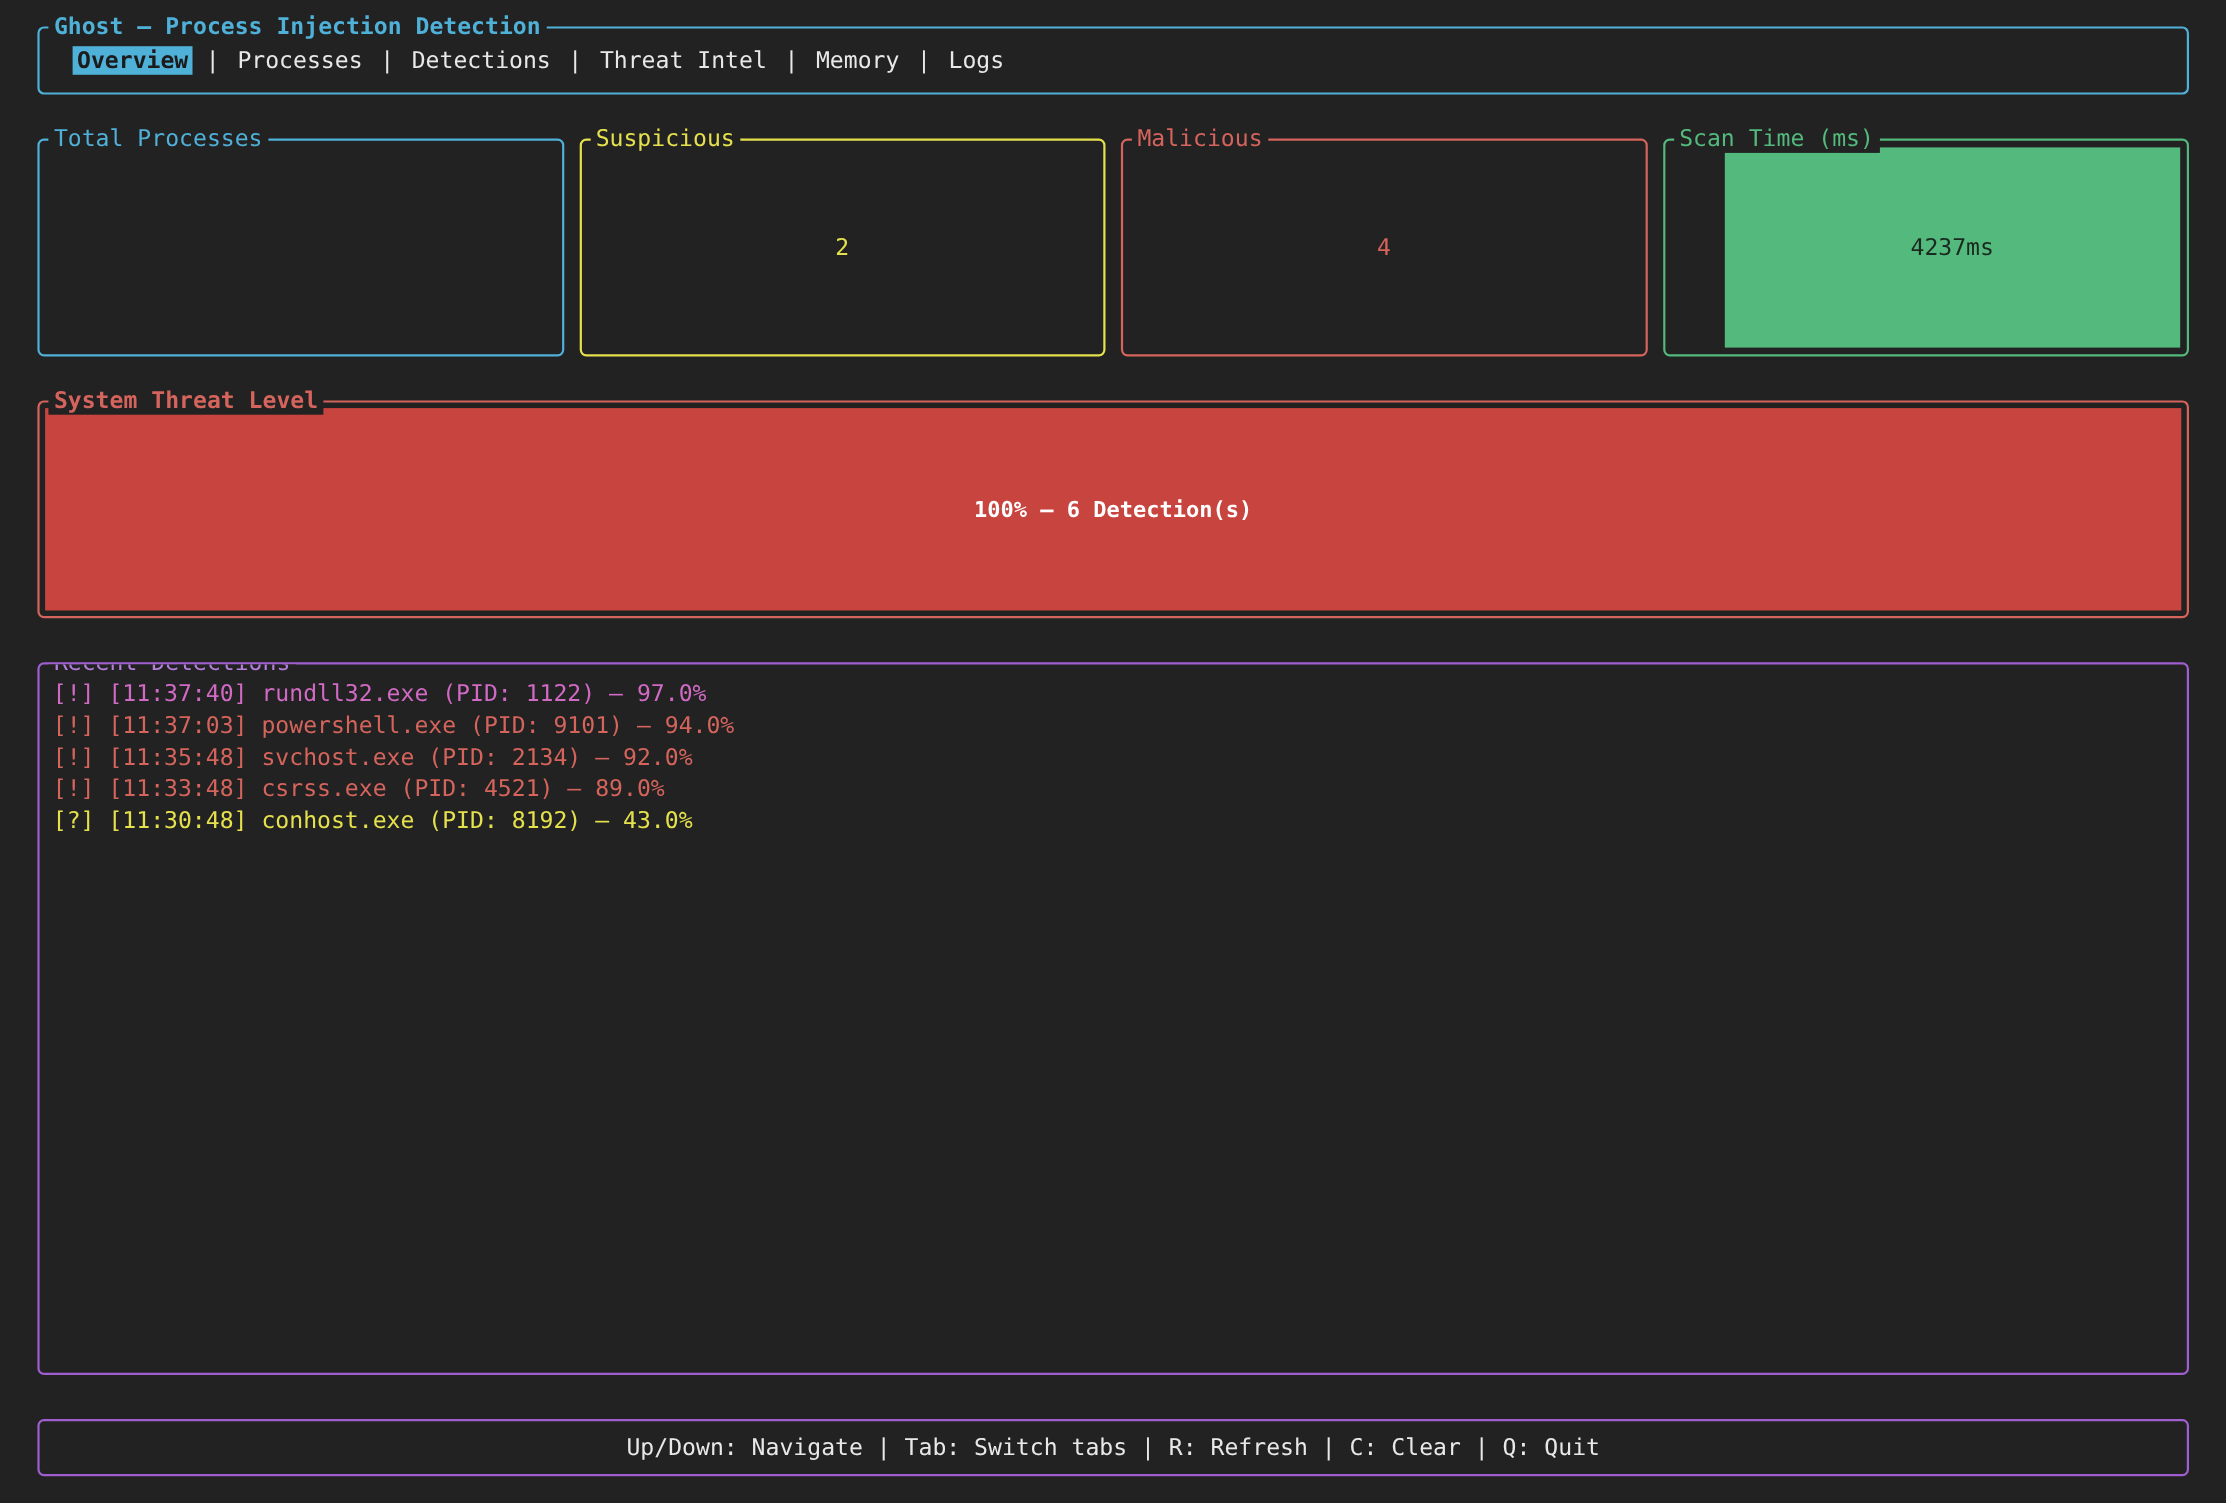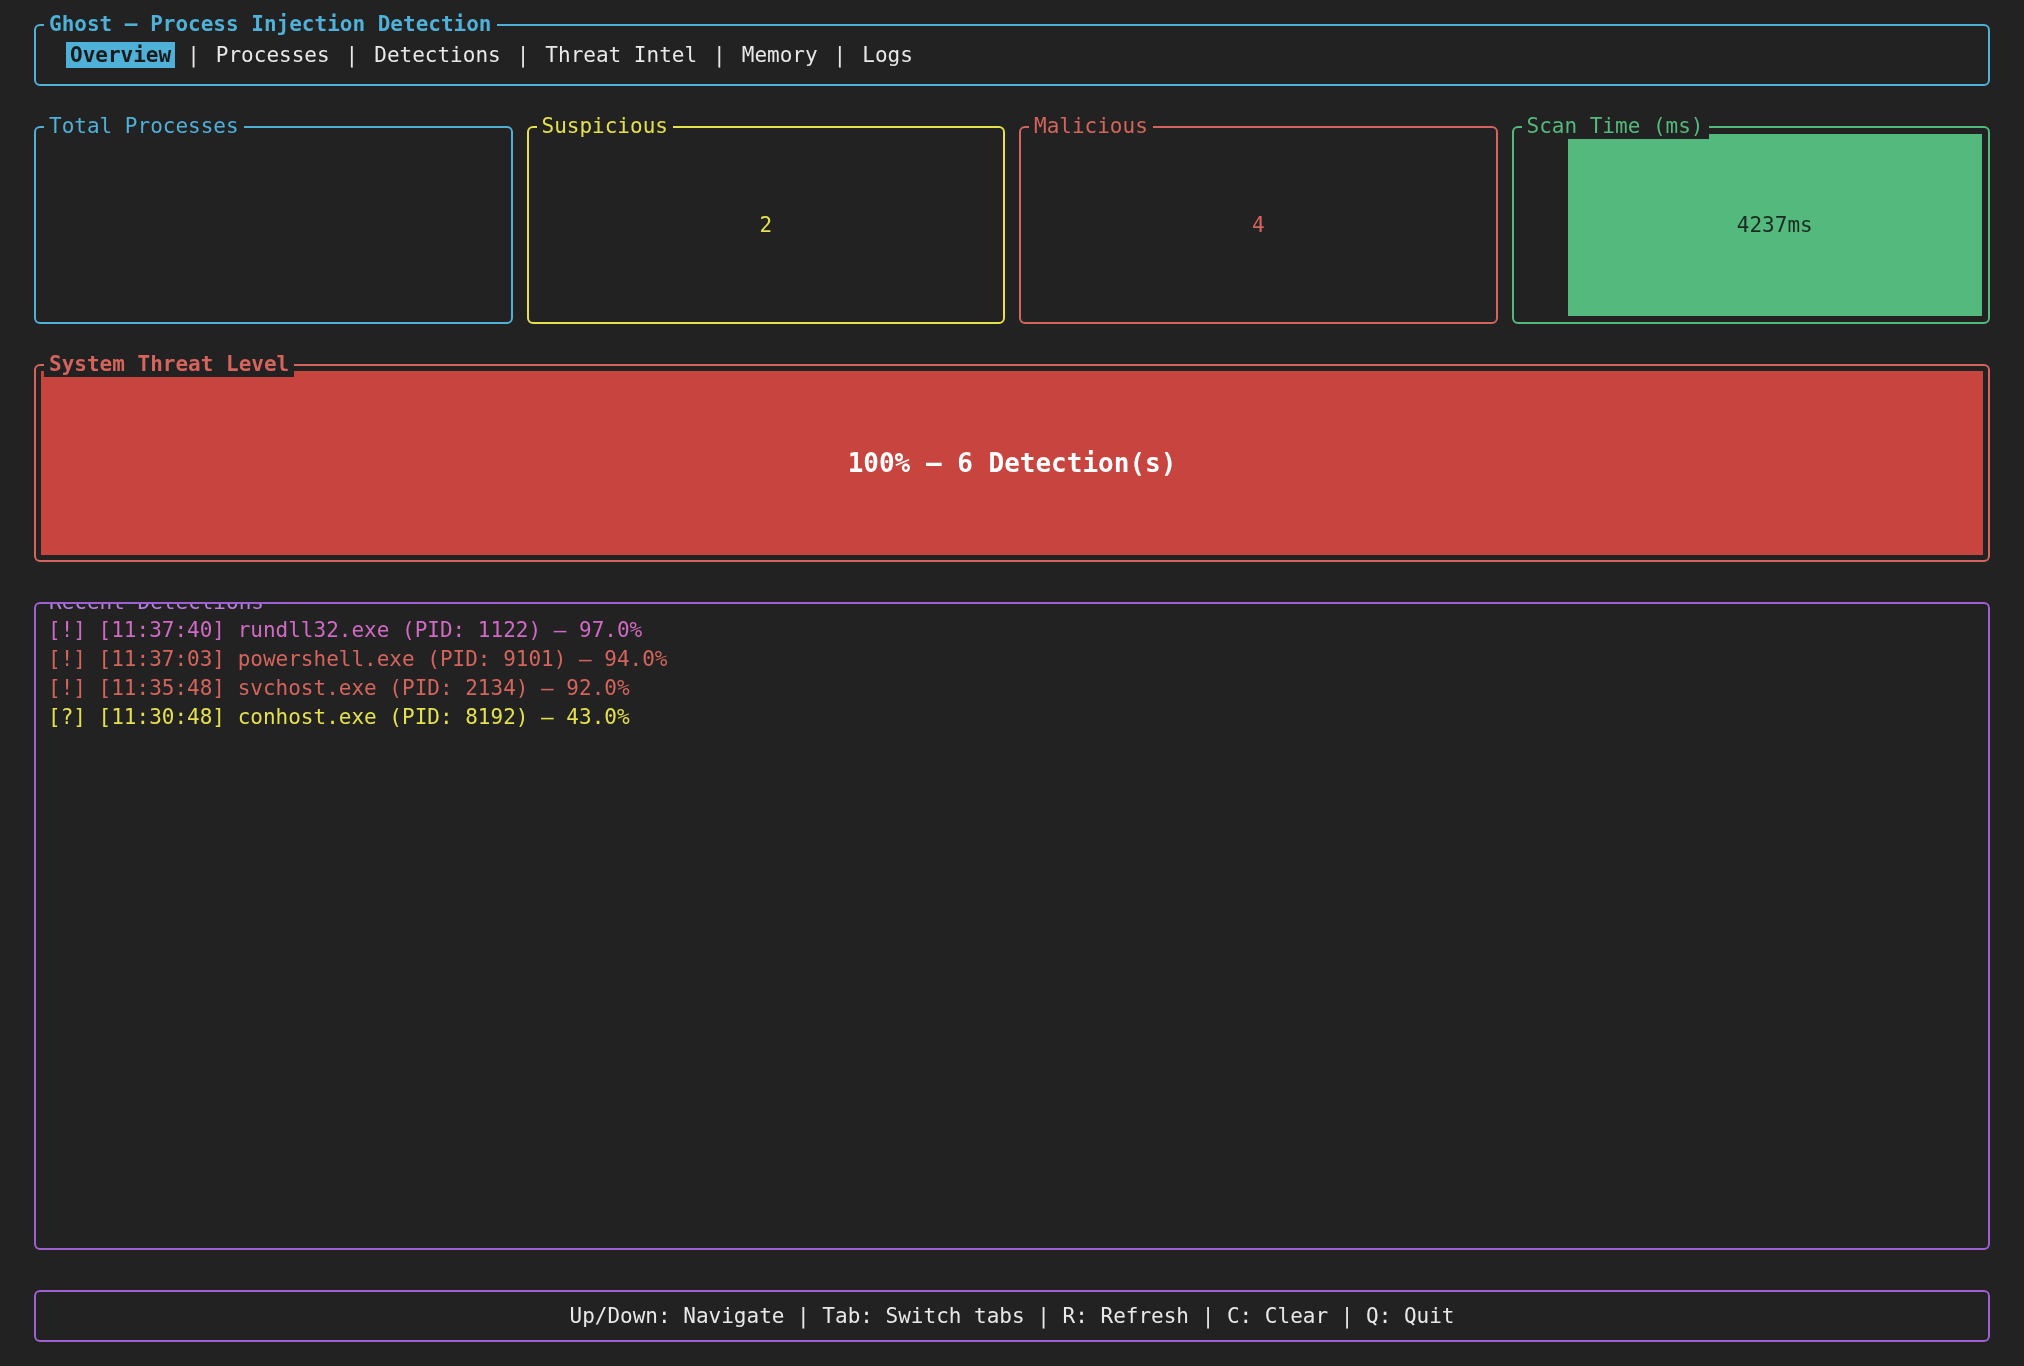--- a/index.html
+++ b/index.html
@@ -103,21 +103,21 @@
   
   .threat-box { flex: 0 0 198px; height: 198px; }
   .threat-inner { position: absolute; inset: 5px; }
   .threat-fill {
     height: 100%;
     background: var(--red_fill, #c8443e);
     display: flex;
     align-items: center;
     justify-content: center;
   }
-  .threat-label { color: #ffffff; font-weight: bold; font-size: 26px; }
+  .threat-label { color: #ffffff; font-weight: bold; font-size: 20px; }
 
   
   .detections-box { flex: 1 1 auto; overflow: hidden; }
   .det-list { padding: 12px 12px; }
   .det-row {
     line-height: 29px;
     white-space: pre;
     cursor: default;
   }
   .det-row[data-severity="critical"] { color: var(--magenta, #d06ac4); }
@@ -193,20 +193,21 @@
       </div>
     </div>
   </div>
 
   <div class="tui-box b-purple detections-box">
     <span class="box-title t-purple">Recent Detections</span>
     <div class="det-list">
       <div class="det-row" data-severity="critical">[!] [11:37:40] rundll32.exe (PID: 1122) — 97.0%</div>
       <div class="det-row" data-severity="high">[!] [11:37:03] powershell.exe (PID: 9101) — 94.0%</div>
       <div class="det-row" data-severity="high">[!] [11:35:48] svchost.exe (PID: 2134) — 92.0%</div>
+      <div class="det-row" data-severity="high">[!] [11:33:48] csrss.exe (PID: 4521) — 89.0%</div>
       <div class="det-row" data-severity="medium">[?] [11:30:48] conhost.exe (PID: 8192) — 43.0%</div>
     </div>
   </div>
 
   <div class="tui-box b-purple status-bar">
     <span class="status-text">Up/Down: Navigate | Tab: Switch tabs | R: Refresh | C: Clear | Q: Quit</span>
   </div>
 
 </div>
 

